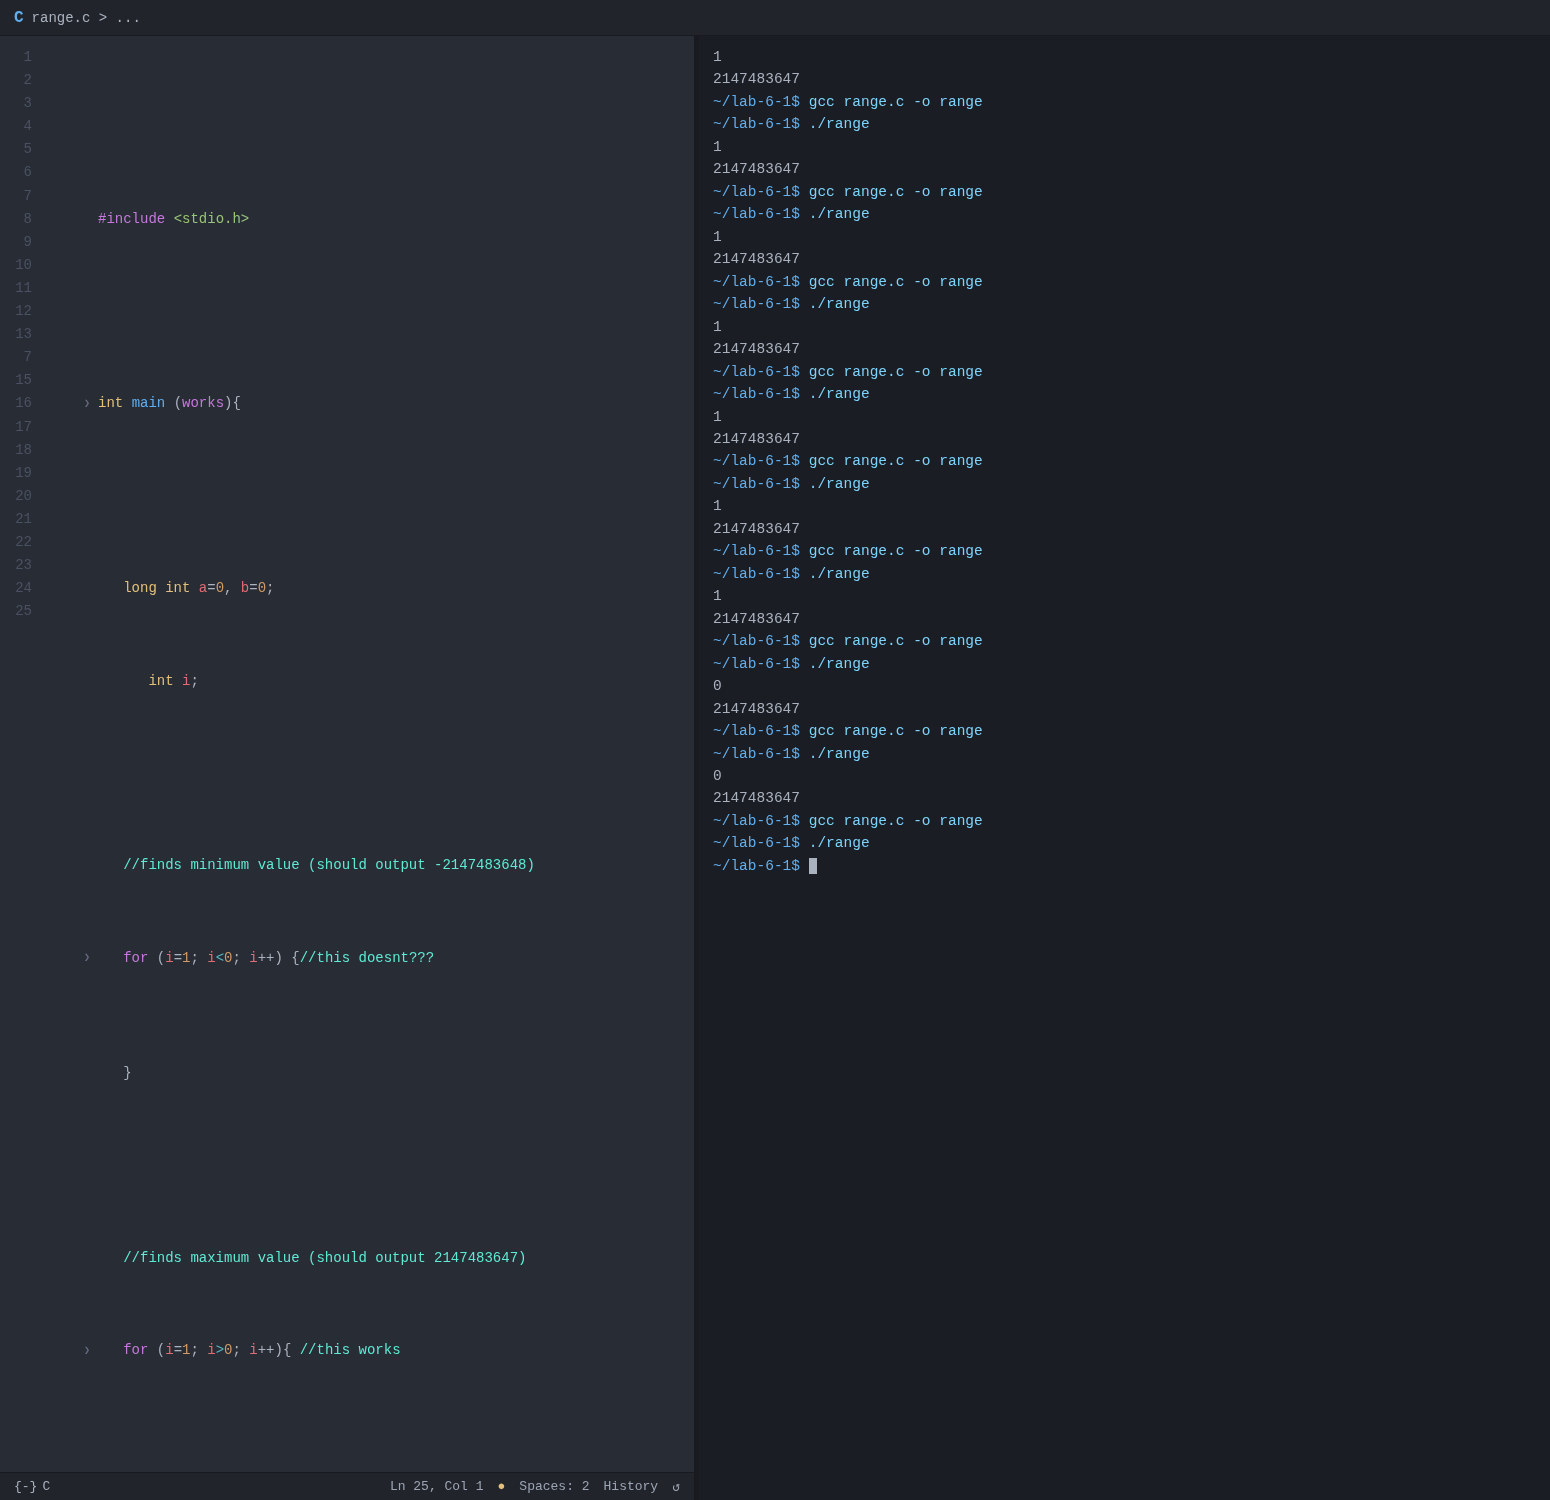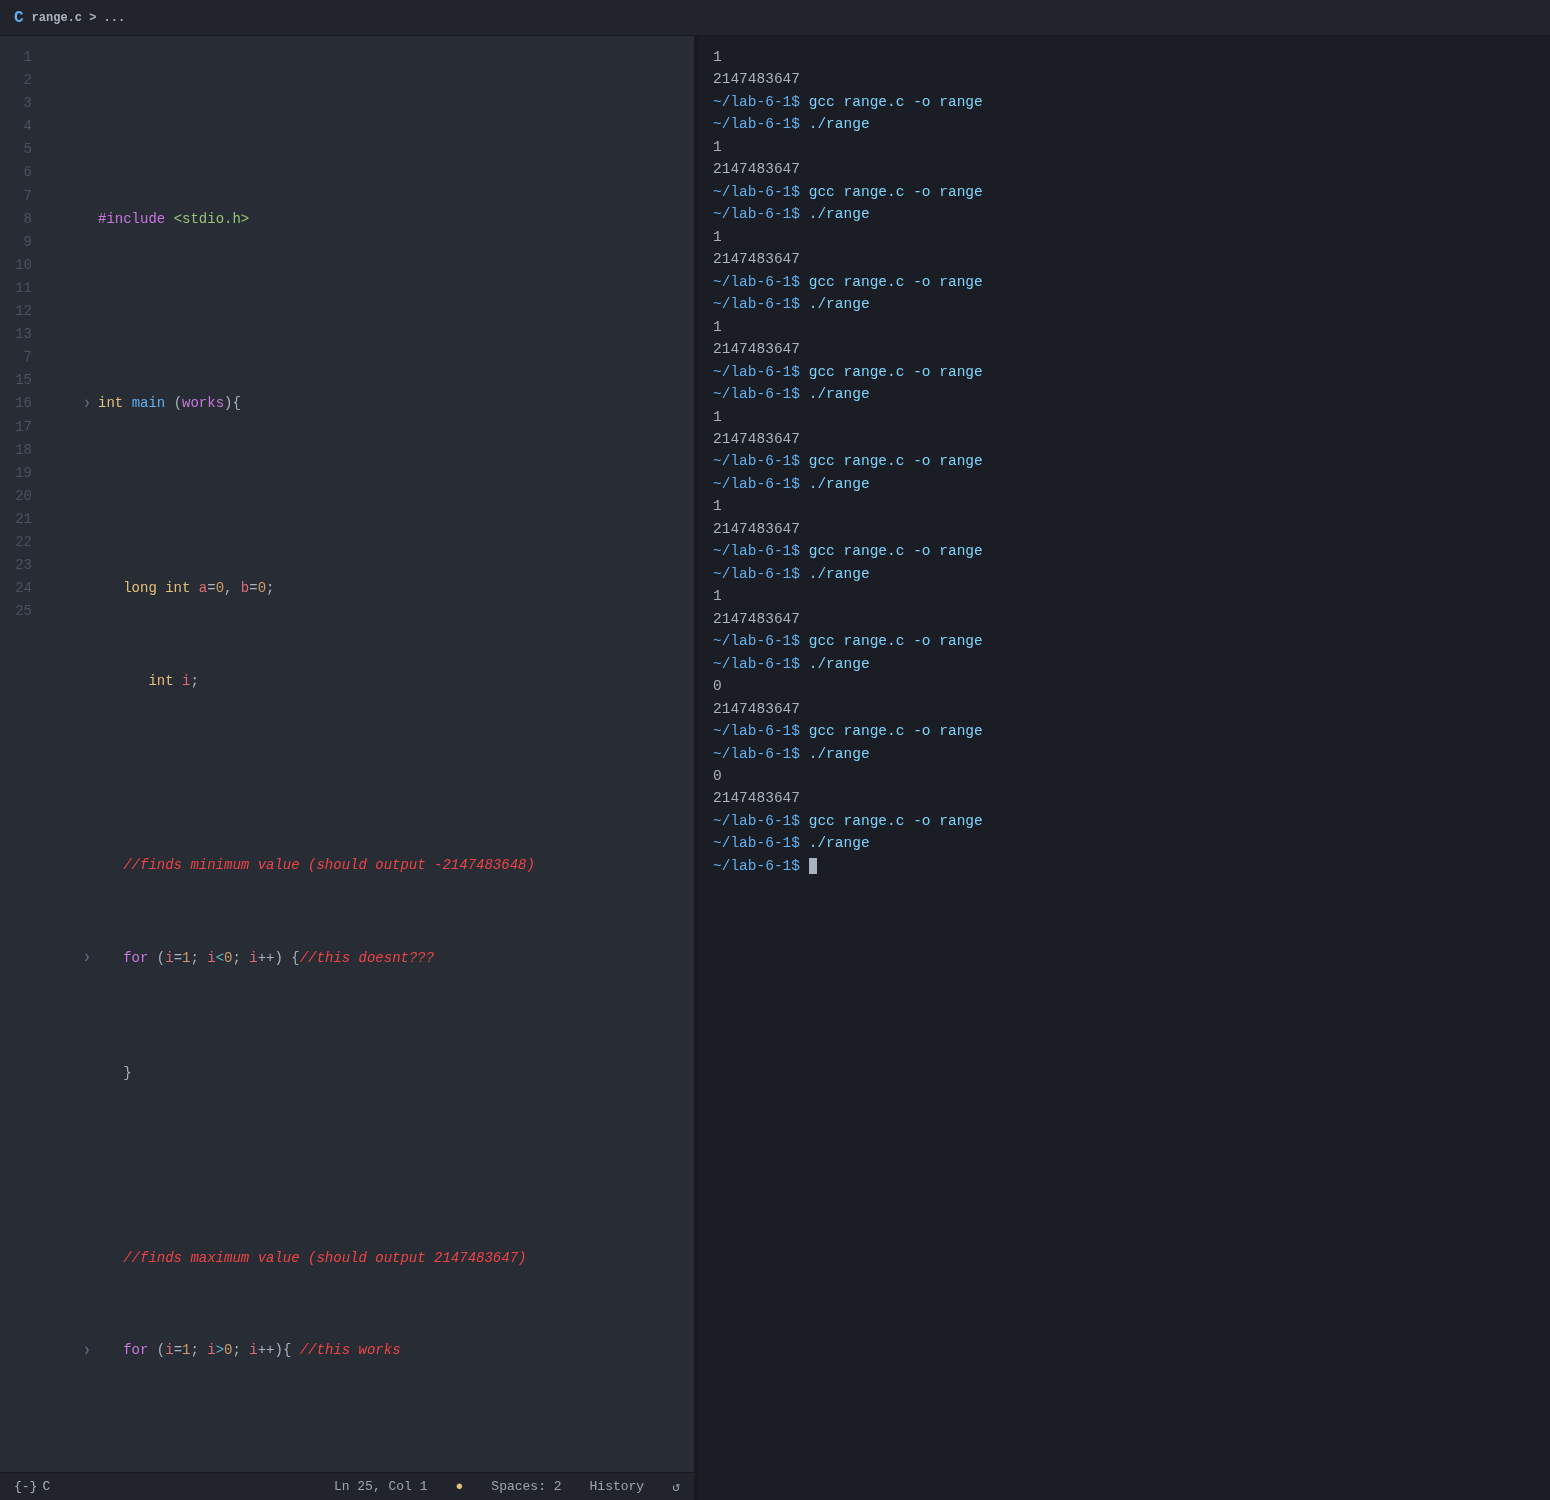--- a/index.html
+++ b/index.html
@@ -24,22 +24,21 @@
       height: 36px;
       flex-shrink: 0;
     }
     .title-bar-icon {
       color: #61afef;
       font-size: 16px;
       font-weight: bold;
     }
     .title-bar-path {
       color: #abb2bf;
-      font-size: 12px;
-      font-weight: bold;
+      font-size: 14px;
     }
     .main-area {
       display: flex;
       flex: 1;
       overflow: hidden;
     }
     .editor-pane {
       width: 695px;
       flex-shrink: 0;
       display: flex;
@@ -97,21 +96,21 @@
       font-size: 10px;
       flex-shrink: 0;
     }
     .code-content {
       flex: 1;
     }
     
     .kw { color: #c678dd; }
     .fn { color: #61afef; }
     .num { color: #d19a66; }
-    .cmt { color: #ef4444; font-style: italic; }
+    .cmt { color: #5eead4; }
     .plain { color: #abb2bf; }
     .type { color: #e5c07b; }
     .var { color: #e06c75; }
     .op { color: #56b6c2; }
     .inc { color: #98c379; }
 
     .status-bar {
       background: #21252b;
       padding: 3px 14px;
       display: flex;
@@ -124,21 +123,21 @@
       border-top: 1px solid #181a1f;
     }
     .status-left {
       display: flex;
       align-items: center;
       gap: 12px;
     }
     .status-right {
       display: flex;
       align-items: center;
-      gap: 28px;
+      gap: 14px;
     }
     .lang-badge {
       display: flex;
       align-items: center;
       gap: 5px;
       color: #abb2bf;
     }
 
     
     .t-prompt { color: #61afef; }

